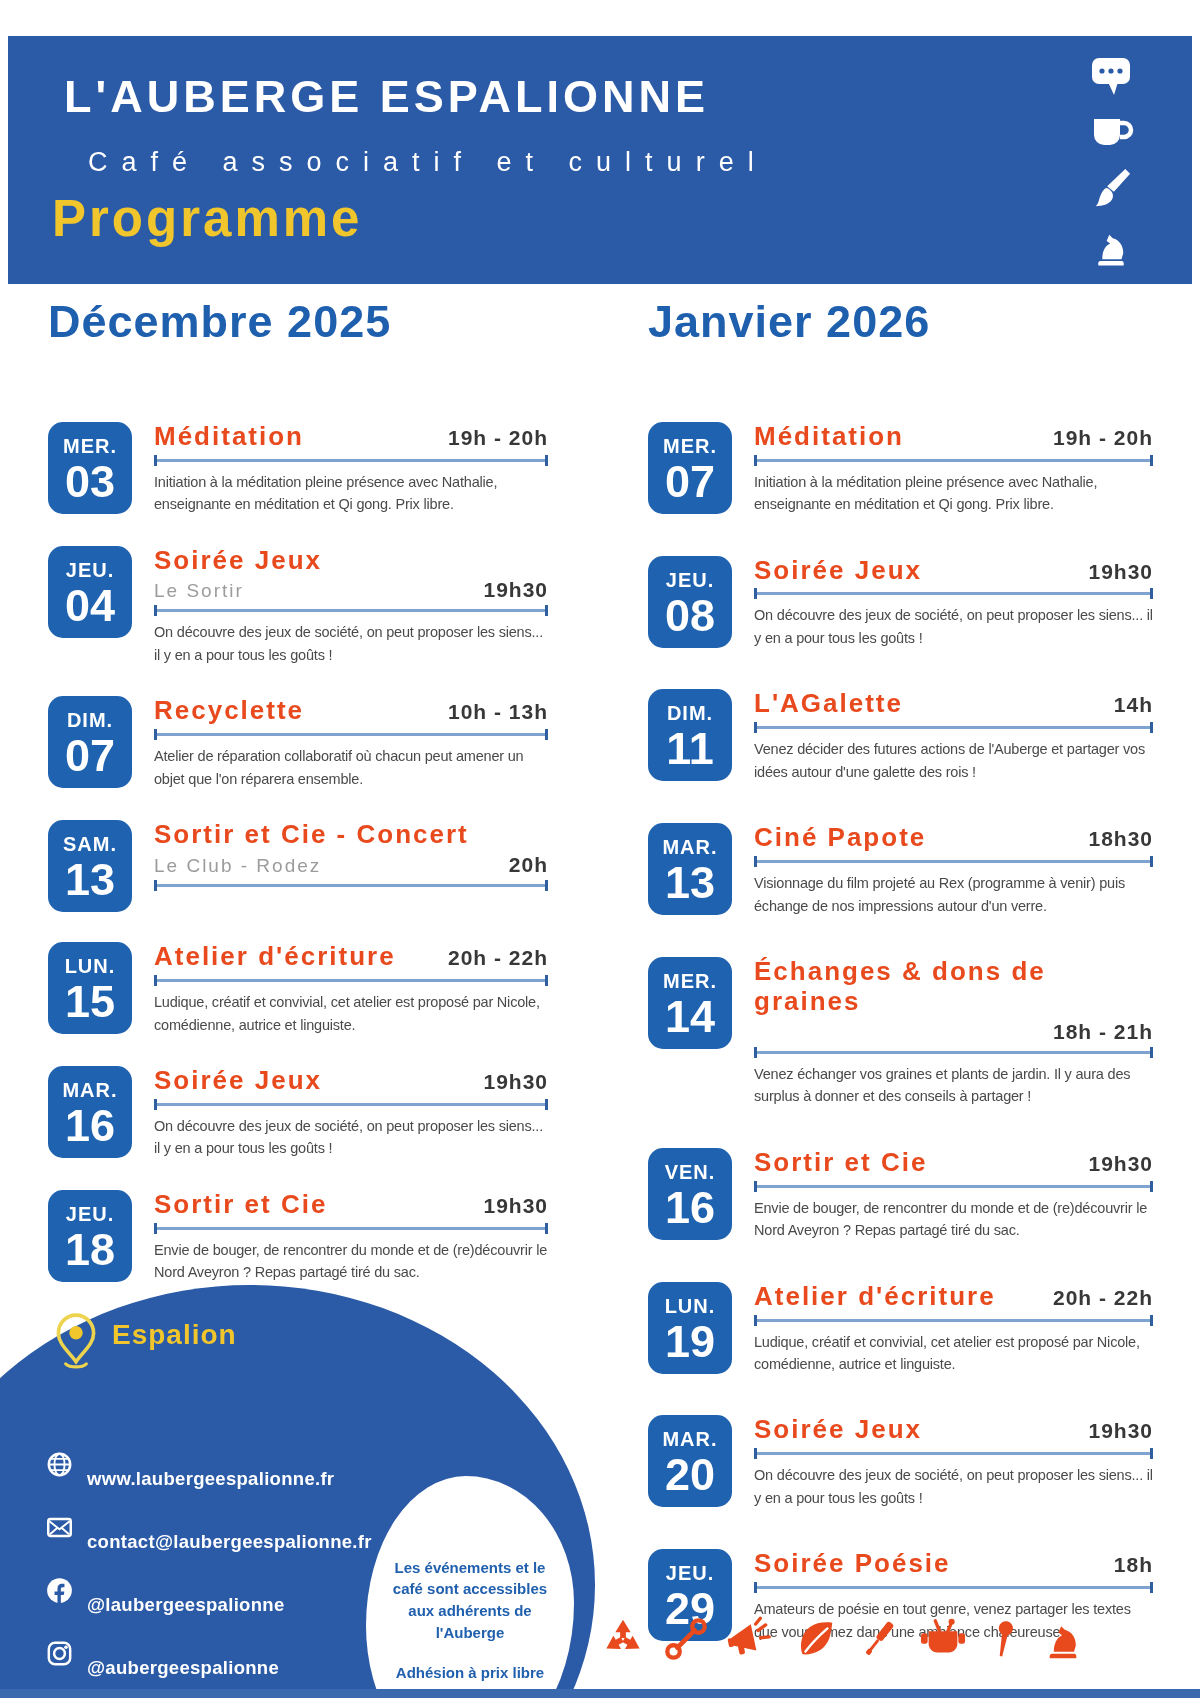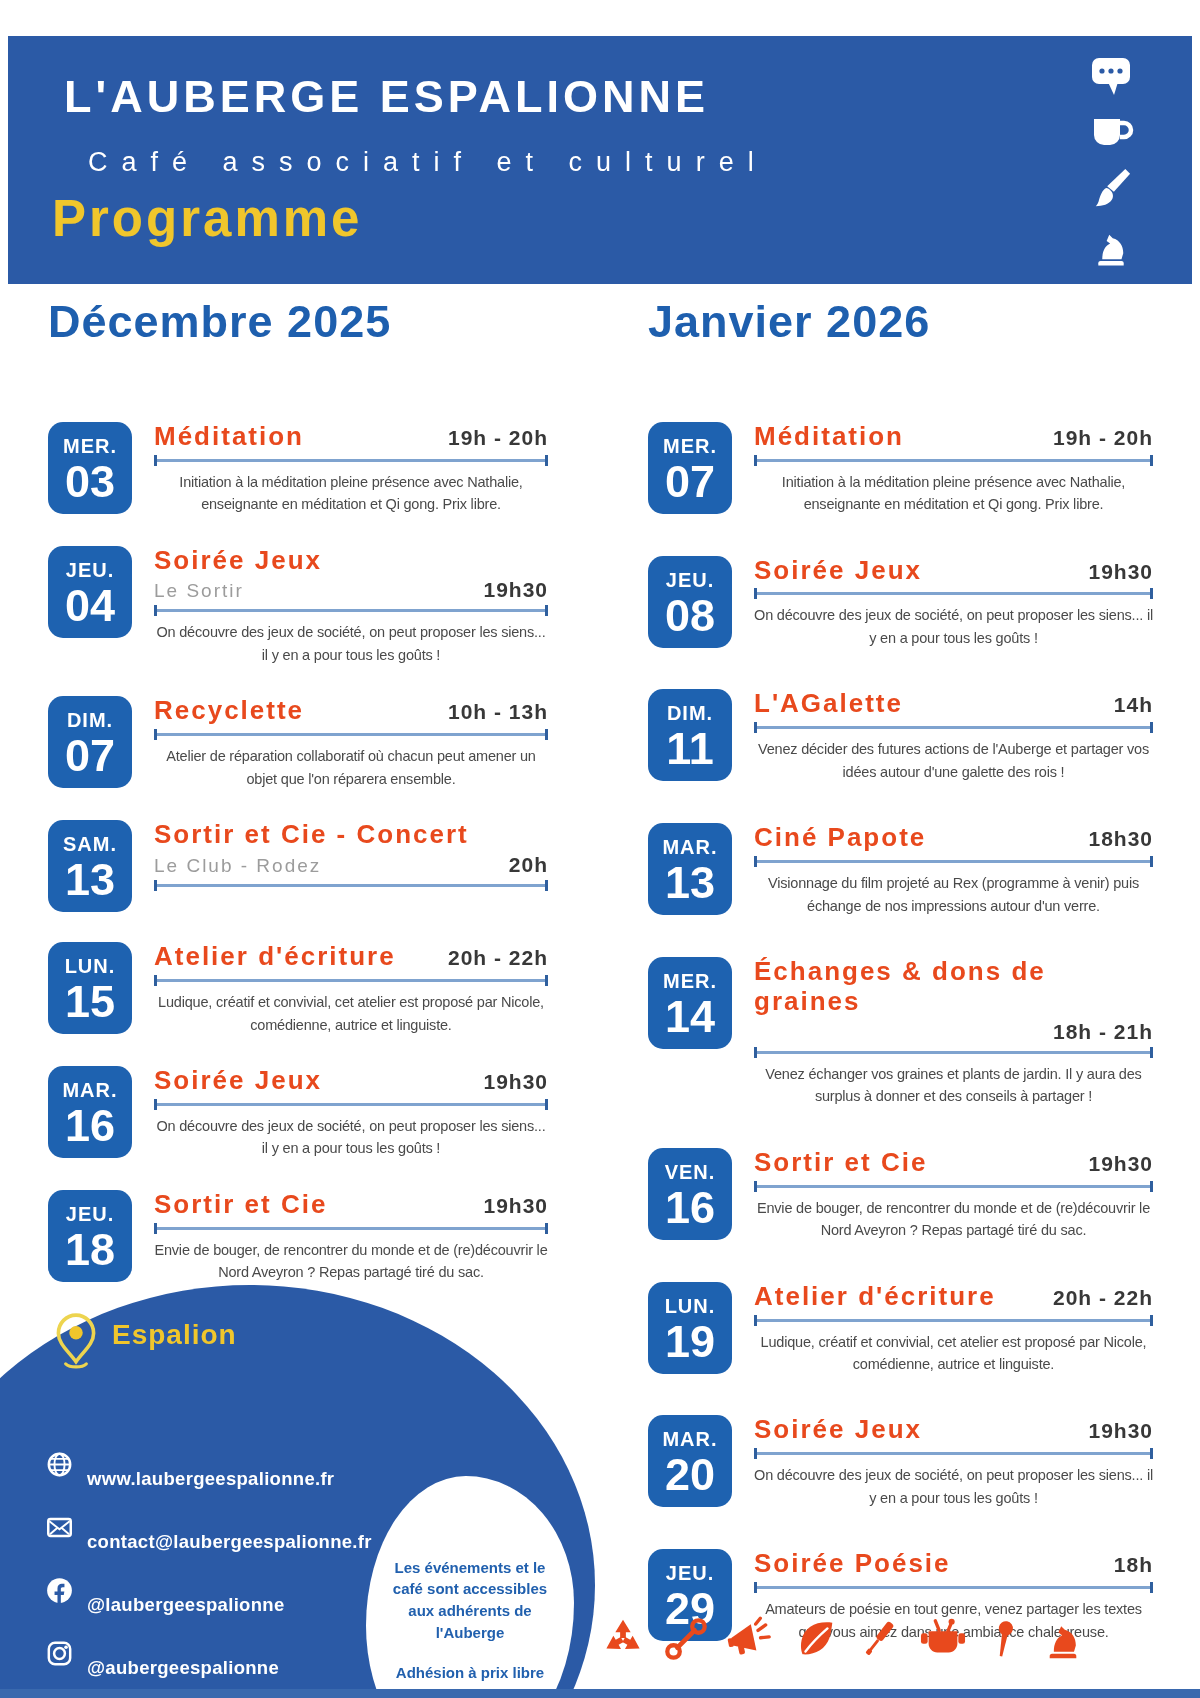--- a/index.html
+++ b/index.html
@@ -36,21 +36,21 @@
   .etitle{color:#E8491D;font-size:26px;font-weight:700;letter-spacing:2px;line-height:1.15;}
   .etime{color:#383838;font-size:21px;font-weight:700;letter-spacing:1px;white-space:nowrap;}
   .vrow{display:flex;justify-content:space-between;align-items:baseline;margin-top:3px;}
   .evenue{color:#9C9C9C;font-size:19px;font-weight:400;letter-spacing:2px;}
   .brow{display:flex;justify-content:flex-end;margin-top:3px;}
   .rule{position:relative;height:3px;background:#7FA3CF;margin:7px 2px 9px 2px;}
   .rule::before,.rule::after{content:"";position:absolute;top:-4px;width:3px;height:11px;
     background:#2F5F9E;}
   .rule::before{left:-2px;}
   .rule::after{right:-2px;}
-  .edesc{margin:0;color:#4A4A4A;font-size:14.5px;letter-spacing:-0.2px;line-height:1.55;text-align:center;}
+  .edesc{margin:0;color:#4A4A4A;font-size:14.5px;letter-spacing:-0.2px;line-height:1.55;}
   
   .bottom-strip{position:absolute;left:0;right:0;bottom:0;height:9px;background:#3A69AE;}
   .blob{position:absolute;left:-95px;top:1285px;width:690px;height:600px;background:#2B5AA6;
     border-radius:50%;}
   .pin{position:absolute;left:52px;top:1312px;}
   .address{position:absolute;left:112px;top:1316px;color:#F0C62C;font-size:28px;
     font-weight:700;letter-spacing:1px;line-height:1.35;}
   .contacts{position:absolute;left:46px;top:1438px;}
   .contact{display:flex;align-items:center;gap:14px;margin-bottom:11px;}
   .contact svg{display:block;flex:0 0 auto;}

